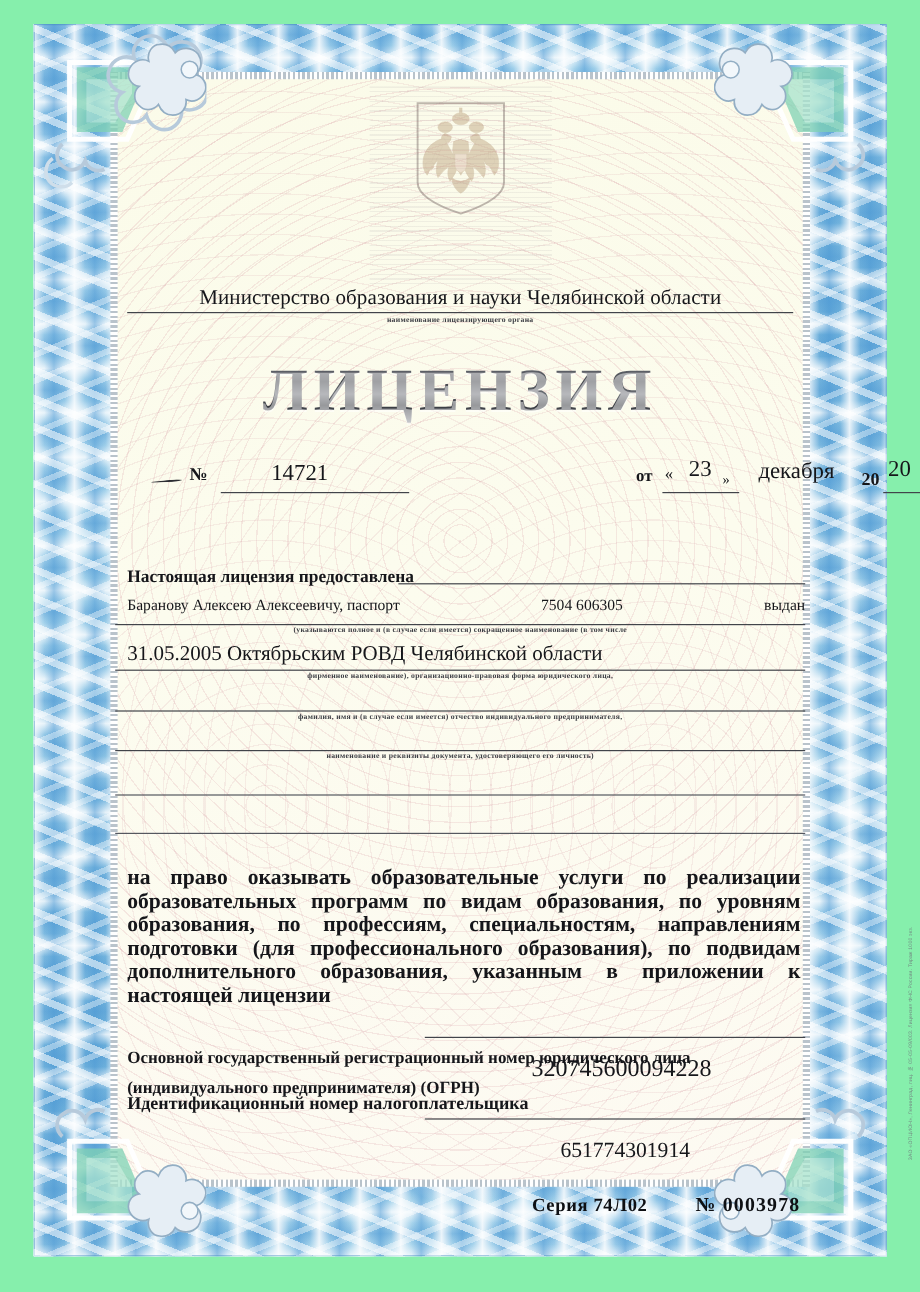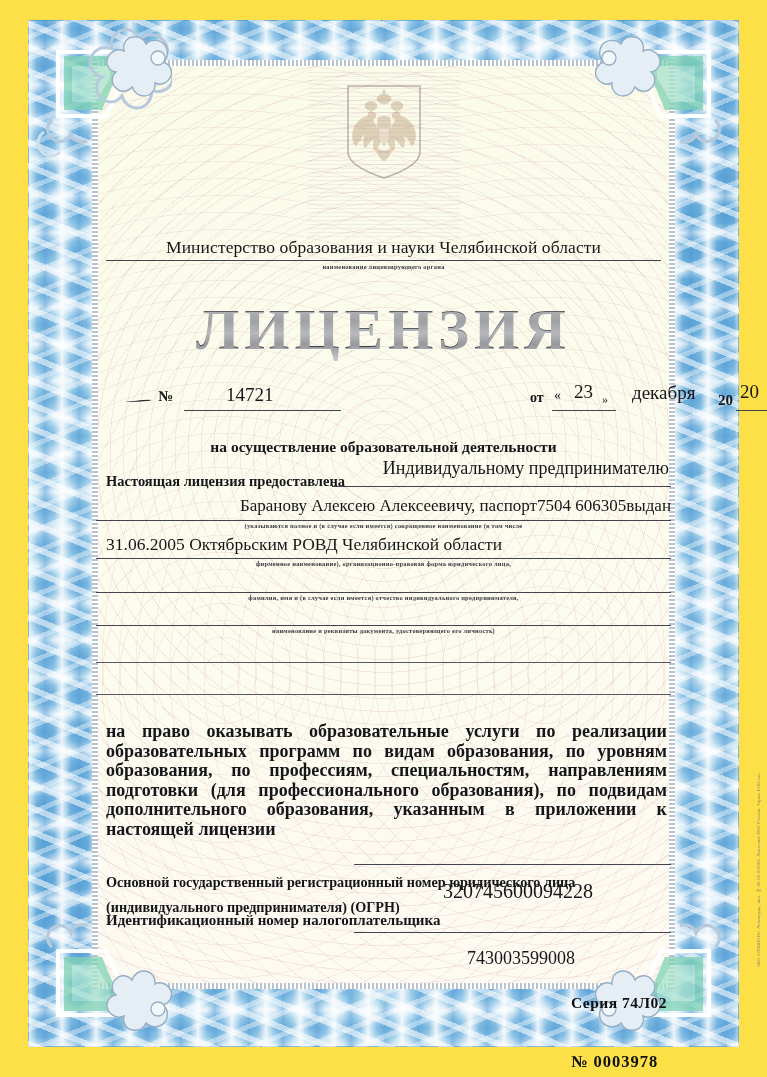--- a/index.html
+++ b/index.html
@@ -5,21 +5,21 @@
   html,body{margin:0;padding:0;background:#ffffff;}
   body{
     width:767px;height:1077px;overflow:hidden;
     font-family:"Liberation Serif",serif;
     position:relative;
   }
 
   
   #doc{
     position:absolute;inset:0;
-    background:#fde047;
+    background:#86efac;
   }
 
   
   .border-frame{
     position:absolute;
     left:28px;top:20px;right:28px;bottom:30px;
     background:
       repeating-linear-gradient(90deg,
         rgba(255,255,255,.85) 0px, rgba(255,255,255,.1) 9px,
         rgba(90,160,215,.55) 17px, rgba(255,255,255,.1) 26px,
@@ -122,21 +122,21 @@
   }
   .rule{border-bottom:1px solid #41444a;height:0;}
 
   .org-rule{position:absolute;left:10px;right:10px;top:196px;}
   .org-cap{position:absolute;left:10px;right:10px;top:199px;}
 
   
   .title{
     position:absolute;left:0;right:0;top:232px;text-align:center;
     font-family:"Liberation Serif",serif;
-    font-size:58px;font-weight:bold;letter-spacing:5px;
+    font-size:50px;font-weight:bold;letter-spacing:5px;
     color:#5c5f66;
     background:linear-gradient(180deg,#8a8d95 0%,#3f4248 38%,#6e7178 56%,#2f3238 72%,#9a9da4 100%);
     -webkit-background-clip:text;background-clip:text;
     -webkit-text-fill-color:transparent;
     text-shadow:0 1px 0 rgba(255,255,255,.5);
   }
 
   
   .numrow{
     position:absolute;left:0;right:0;top:318px;height:34px;
@@ -168,22 +168,22 @@
     font-size:14.5px;font-weight:bold;color:#15161a;
   }
   .granted-val{
     position:absolute;right:2px;top:394px;
     font-size:18px;color:#15161a;
   }
   .granted-rule{position:absolute;left:236px;right:0;top:422px;border-bottom:1px solid #41444a;}
 
   .ent1{
     position:absolute;left:10px;right:0;top:432px;
-    font-size:17px;color:#15161a;
-    display:flex;justify-content:flex-end;
+    font-size:13px;color:#15161a;
+    display:flex;justify-content:space-between;
   }
   .ent1 span{white-space:nowrap;}
   .cap1-rule{position:absolute;left:0;right:0;top:456px;border-bottom:1px solid #41444a;}
   .cap1{position:absolute;left:0;right:0;top:458px;}
 
   .ent2{
     position:absolute;left:10px;top:470px;
     font-size:17.5px;color:#15161a;
   }
   .cap2-rule{position:absolute;left:0;right:0;top:494px;border-bottom:1px solid #41444a;}
@@ -215,21 +215,21 @@
     position:absolute;left:10px;top:848px;
     font-size:15px;font-weight:bold;color:#15161a;
   }
   .inn-rule{position:absolute;left:258px;right:0;top:868px;border-bottom:1px solid #41444a;}
   .inn-val{position:absolute;right:96px;top:884px;font-size:18px;color:#15161a;}
 
   .serial-row{
     position:absolute;right:4px;top:930px;
     font-family:"Liberation Serif",serif;
     font-size:15.5px;font-weight:bold;color:#0e1014;
-    display:flex;gap:40px;align-items:baseline;flex-direction:column;
+    display:flex;gap:40px;align-items:baseline;
   }
   .serial-row .sn{letter-spacing:.5px;}
   .serial-row .num{letter-spacing:1px;font-size:16.5px;}
 
   
   .side-micro{
     position:absolute;right:6px;bottom:110px;
     writing-mode:vertical-rl;transform:rotate(180deg);
     font-size:4.2px;color:#6d7278;letter-spacing:.2px;
     font-family:"Liberation Sans",sans-serif;
@@ -363,56 +363,54 @@
       <div class="nr-day">23</div>
       <div class="nr-q2">»</div>
       <div class="nr-line2"></div>
       <div class="nr-month">декабря</div>
       <div class="nr-20">20</div>
       <div class="nr-yy">20</div>
       <div class="nr-line3"></div>
 
     </div>
 
-    <div class="purpose">на осуществление образовательной деятельности</div>
-
-    <div class="granted-val">Индивидуальному предпринимателю</div>
+
     <div class="granted-label">Настоящая лицензия предоставлена</div>
     <div class="granted-rule rule"></div>
 
     <div class="ent1">
       <span>Баранову  Алексею  Алексеевичу,  паспорт</span>
       <span>7504   606305</span>
       <span>выдан</span>
     </div>
     <div class="cap1-rule"></div>
     <div class="cap1 caption">(указываются полное и (в случае если имеется) сокращенное наименование (в том числе</div>
 
-    <div class="ent2">31.06.2005 Октябрьским РОВД Челябинской  области</div>
+    <div class="ent2">31.05.2005 Октябрьским РОВД Челябинской  области</div>
     <div class="cap2-rule"></div>
     <div class="cap2 caption">фирменное наименование), организационно-правовая форма юридического лица,</div>
 
     <div class="cap3-rule"></div>
     <div class="cap3 caption">фамилия, имя и (в случае если имеется) отчество индивидуального предпринимателя,</div>
 
     <div class="cap4-rule"></div>
     <div class="cap4 caption">наименование и реквизиты документа, удостоверяющего его личность)</div>
 
     <div class="blank1"></div>
     <div class="blank2"></div>
 
     <div class="body-par">на право оказывать образовательные услуги по реализации образовательных программ по видам образования, по уровням образования, по профессиям, специальностям, направлениям подготовки (для профессионального образования), по подвидам дополнительного образования, указанным в приложении к настоящей лицензии</div>
 
     <div class="ogrn-label">Основной государственный регистрационный номер юридического лица (индивидуального предпринимателя) (ОГРН)</div>
     <div class="ogrn-rule rule"></div>
     <div class="ogrn-val">320745600094228</div>
 
     <div class="inn-label">Идентификационный номер налогоплательщика</div>
     <div class="inn-rule rule"></div>
-    <div class="inn-val">743003599008</div>
+    <div class="inn-val">651774301914</div>
 
     <div class="serial-row">
       <span class="sn">Серия 74Л02</span>
       <span class="num"><span>№</span>&nbsp;<span>0003978</span></span>
     </div>
 
   </div>
 
   <div class="side-micro">ЗАО «ОПЦИОН», Ленинград, лиц. № 05-05-09/003. Лицензия ФНС России. Тираж 1000 экз.</div>
 

